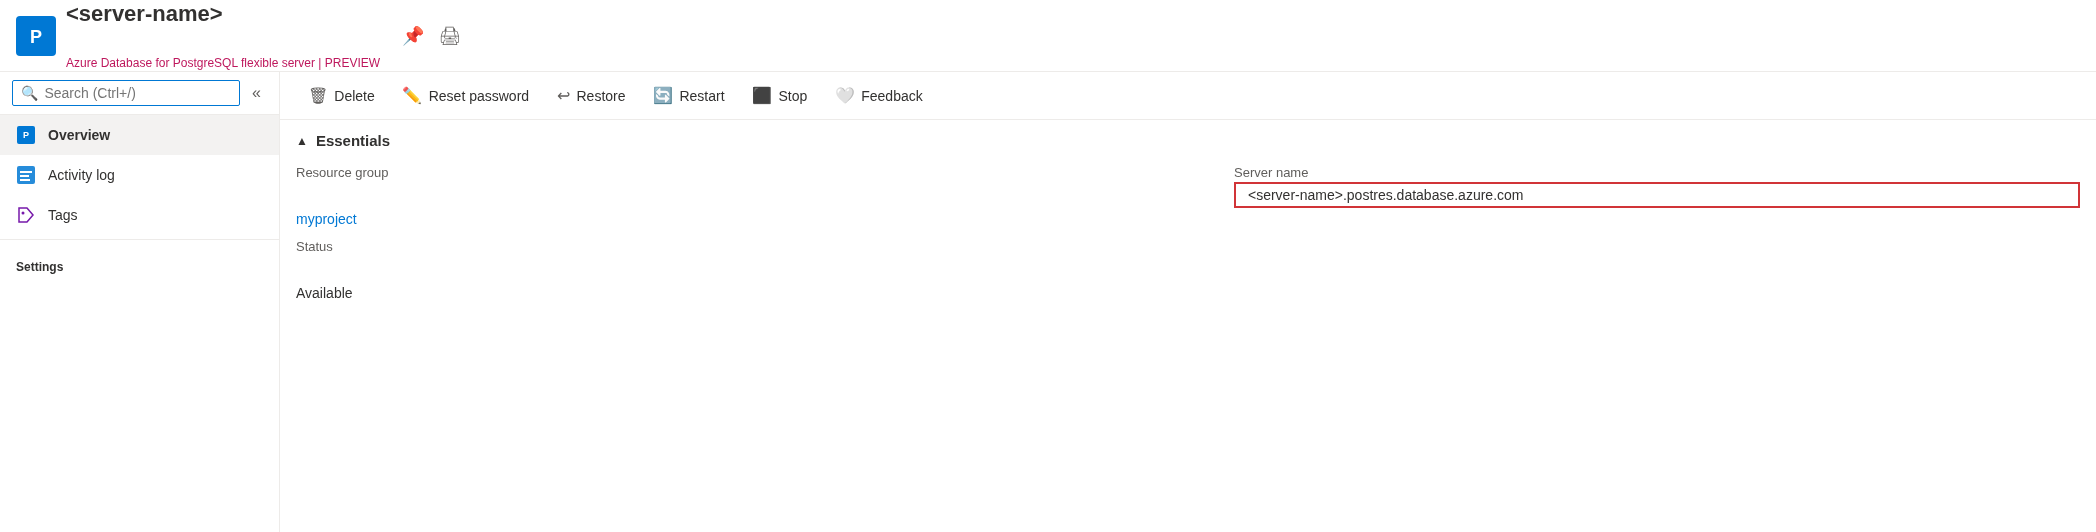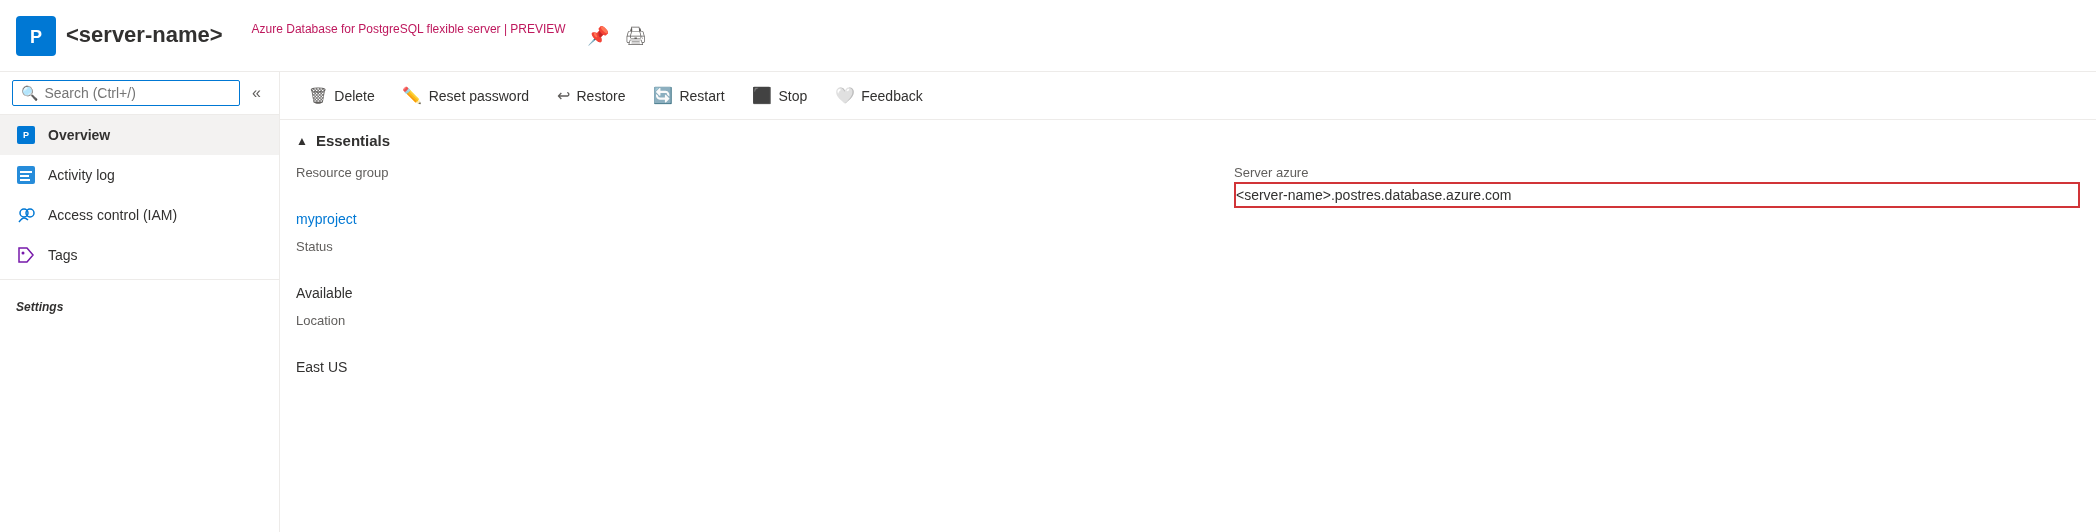--- a/index.html
+++ b/index.html
@@ -28,21 +28,21 @@
       gap: 10px;
       height: 72px;
     }
     .header-icon {
       width: 40px;
       height: 40px;
       flex-shrink: 0;
     }
     .header-text {
       display: flex;
-      flex-direction: row;
+      flex-direction: column;
       gap: 29px;
     }
     .header-title {
       font-size: 22px;
       font-weight: 600;
       color: #323130;
       line-height: 1.2;
     }
     .header-subtitle {
       font-size: 12px;
@@ -132,21 +132,20 @@
       align-items: center;
       justify-content: center;
       flex-shrink: 0;
     }
 
     .nav-section-title {
       padding: 16px 16px 4px 16px;
       font-size: 12px;
       font-weight: 600;
       color: #323130;
-      font-style: italic;
     }
 
     .sidebar-divider {
       height: 1px;
       background: #edebe9;
       margin: 4px 0;
     }
 
     
     .content-area {
@@ -234,21 +233,21 @@
     }
     .field-value.link {
       color: #0078d4;
       cursor: pointer;
       text-decoration: none;
     }
 
     .highlighted-value {
       display: inline-block;
       border: 2px solid #d13438;
-      padding: 3px 0;
+      padding: 3px 12px;
       font-size: 14px;
       color: #323130;
       background: #fff;
     }
   </style>
 </head>
 <body>
 
 <div class="app-container">
 
@@ -302,30 +301,20 @@
           <svg width="18" height="18" viewBox="0 0 18 18">
             <rect width="18" height="18" rx="2" fill="#0078d4" opacity="0.85"></rect>
             <rect x="3" y="5" width="12" height="2" fill="white"></rect>
             <rect x="3" y="9" width="9" height="2" fill="white"></rect>
             <rect x="3" y="13" width="10" height="2" fill="white"></rect>
           </svg>
         </span>
         <span>Activity log</span>
       </div>
 
-      <div class="nav-item">
-        <span class="nav-icon">
-          <svg width="18" height="18" viewBox="0 0 18 18">
-            <circle cx="7" cy="7" r="4" fill="none" stroke="#0078d4" stroke-width="1.5"></circle>
-            <circle cx="13" cy="7" r="4" fill="none" stroke="#0078d4" stroke-width="1.5"></circle>
-            <path d="M2 16 Q5 12 7 12 Q9 12 11 14" fill="none" stroke="#0078d4" stroke-width="1.5"></path>
-          </svg>
-        </span>
-        <span>Access control (IAM)</span>
-      </div>
 
       <div class="nav-item">
         <span class="nav-icon">
           <svg width="18" height="18" viewBox="0 0 18 18">
             <path d="M2 2 L10 2 L16 9 L10 16 L2 16 Z" fill="none" stroke="#7719aa" stroke-width="1.5"></path>
             <circle cx="6" cy="7" r="1.5" fill="#7719aa"></circle>
           </svg>
         </span>
         <span>Tags</span>
       </div>
@@ -384,31 +373,27 @@
             <div class="field-group">
               <span class="field-label">Resource group</span>
               <a class="field-value link">myproject</a>
             </div>
 
             <div class="field-group">
               <span class="field-label">Status</span>
               <span class="field-value">Available</span>
             </div>
 
+
+          </div>
+
+          <div class="essentials-right">
+
             <div class="field-group">
-              <span class="field-label">Location</span>
-              <span class="field-value">East US</span>
-            </div>
-
-          </div>
-
-          <div class="essentials-right">
-
-            <div class="field-group">
-              <span class="field-label">Server azure</span>
+              <span class="field-label">Server name</span>
               <span class="highlighted-value">&lt;server-name&gt;.postres.database.azure.com</span>
             </div>
 
 
 
           </div>
 
         </div>
       </div>
 

